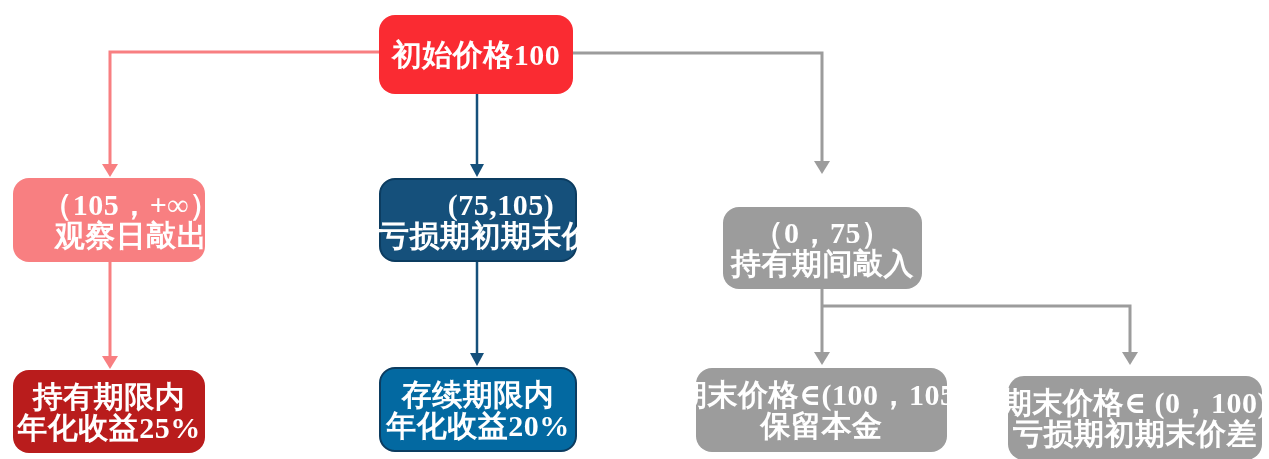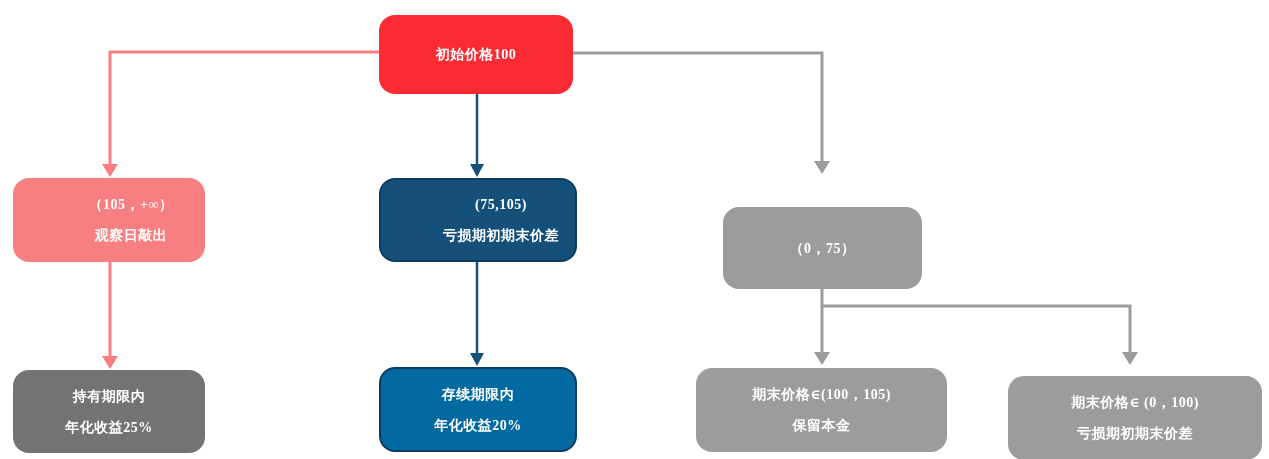--- a/index.html
+++ b/index.html
@@ -22,21 +22,21 @@
   .node {
     position: absolute;
     box-sizing: border-box;
     border-radius: 16px;
     display: flex;
     flex-direction: column;
     align-items: center;
     justify-content: center;
     text-align: center;
     font-weight: bold;
-    font-size: 14px;
+    font-size: 30px;
     line-height: 31px;
     letter-spacing: 0.5px;
   }
   .node span { display: block; white-space: nowrap; }
   .node--root   { left: 379px; top: 15px;  width: 194px; height: 79px; }
   .node--ko     { left: 13px;  top: 178px; width: 192px; height: 84px; padding-left: 44px; }
   .node--nk     { left: 379px; top: 178px; width: 198px; height: 84px; border: 2px solid; padding-left: 46px; }
   .node--ki     { left: 723px; top: 175px; width: 199px; height: 82px; }
   .node--rko    { left: 13px;  top: 370px; width: 192px; height: 83px; }
   .node--rnk    { left: 379px; top: 367px; width: 198px; height: 85px; border: 2px solid; }
@@ -79,23 +79,24 @@
     <span>观察日敲出</span>
   </div>
 
   <div class="node node--nk" style="background-color: rgb(21, 80, 123); border-color: rgb(12, 60, 96); color: rgb(255, 255, 255);">
     <span>(75,105)</span>
     <span>亏损期初期末价差</span>
   </div>
 
   <div class="node node--ki" style="background-color: rgb(156, 156, 156); color: rgb(255, 255, 255); margin-top: 32px;">
     <span>（0，75）</span>
+    <span>持有期间敲入</span>
   </div>
 
-  <div class="node node--rko" style="background-color: #737373; color: rgb(255, 255, 255);">
+  <div class="node node--rko" style="background-color: #b91c1c; color: rgb(255, 255, 255);">
     <span>持有期限内</span>
     <span>年化收益25%</span>
   </div>
 
   <div class="node node--rnk" style="background-color: #0369a1; border-color: rgb(12, 60, 96); color: rgb(255, 255, 255);">
     <span>存续期限内</span>
     <span>年化收益20%</span>
   </div>
 
   <div class="node node--rga" style="background-color: rgb(156, 156, 156); color: rgb(255, 255, 255);">

